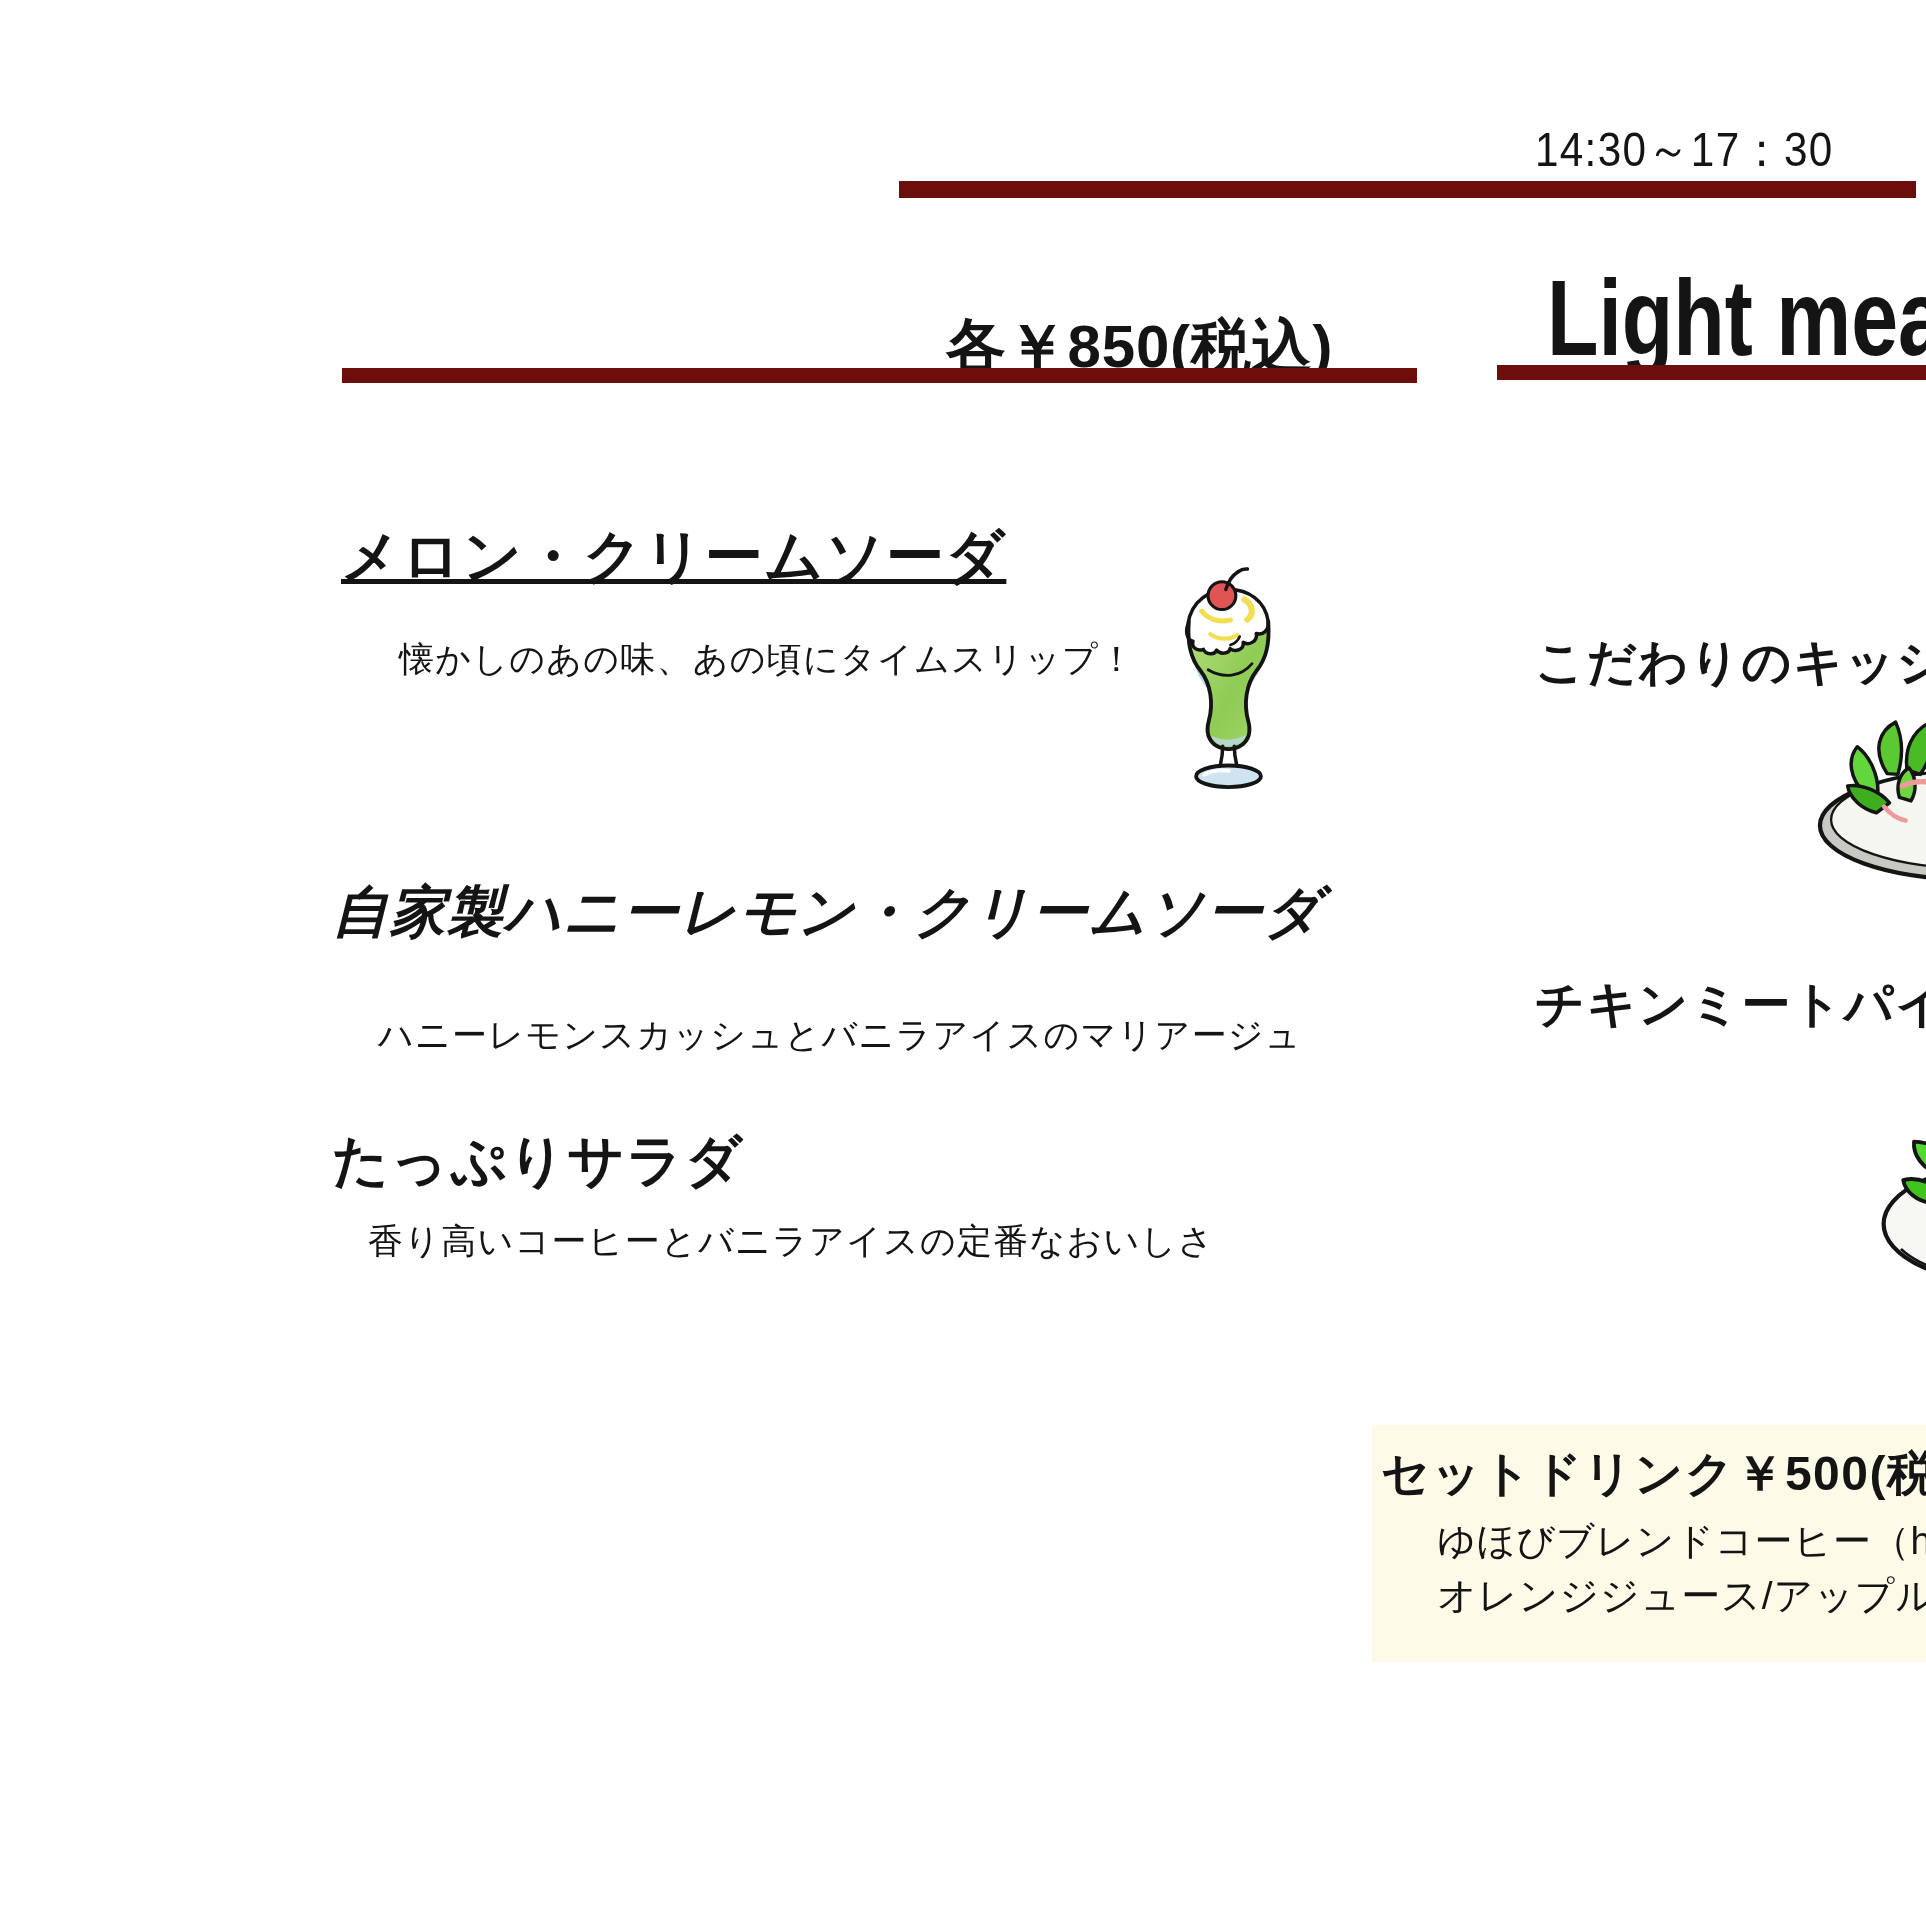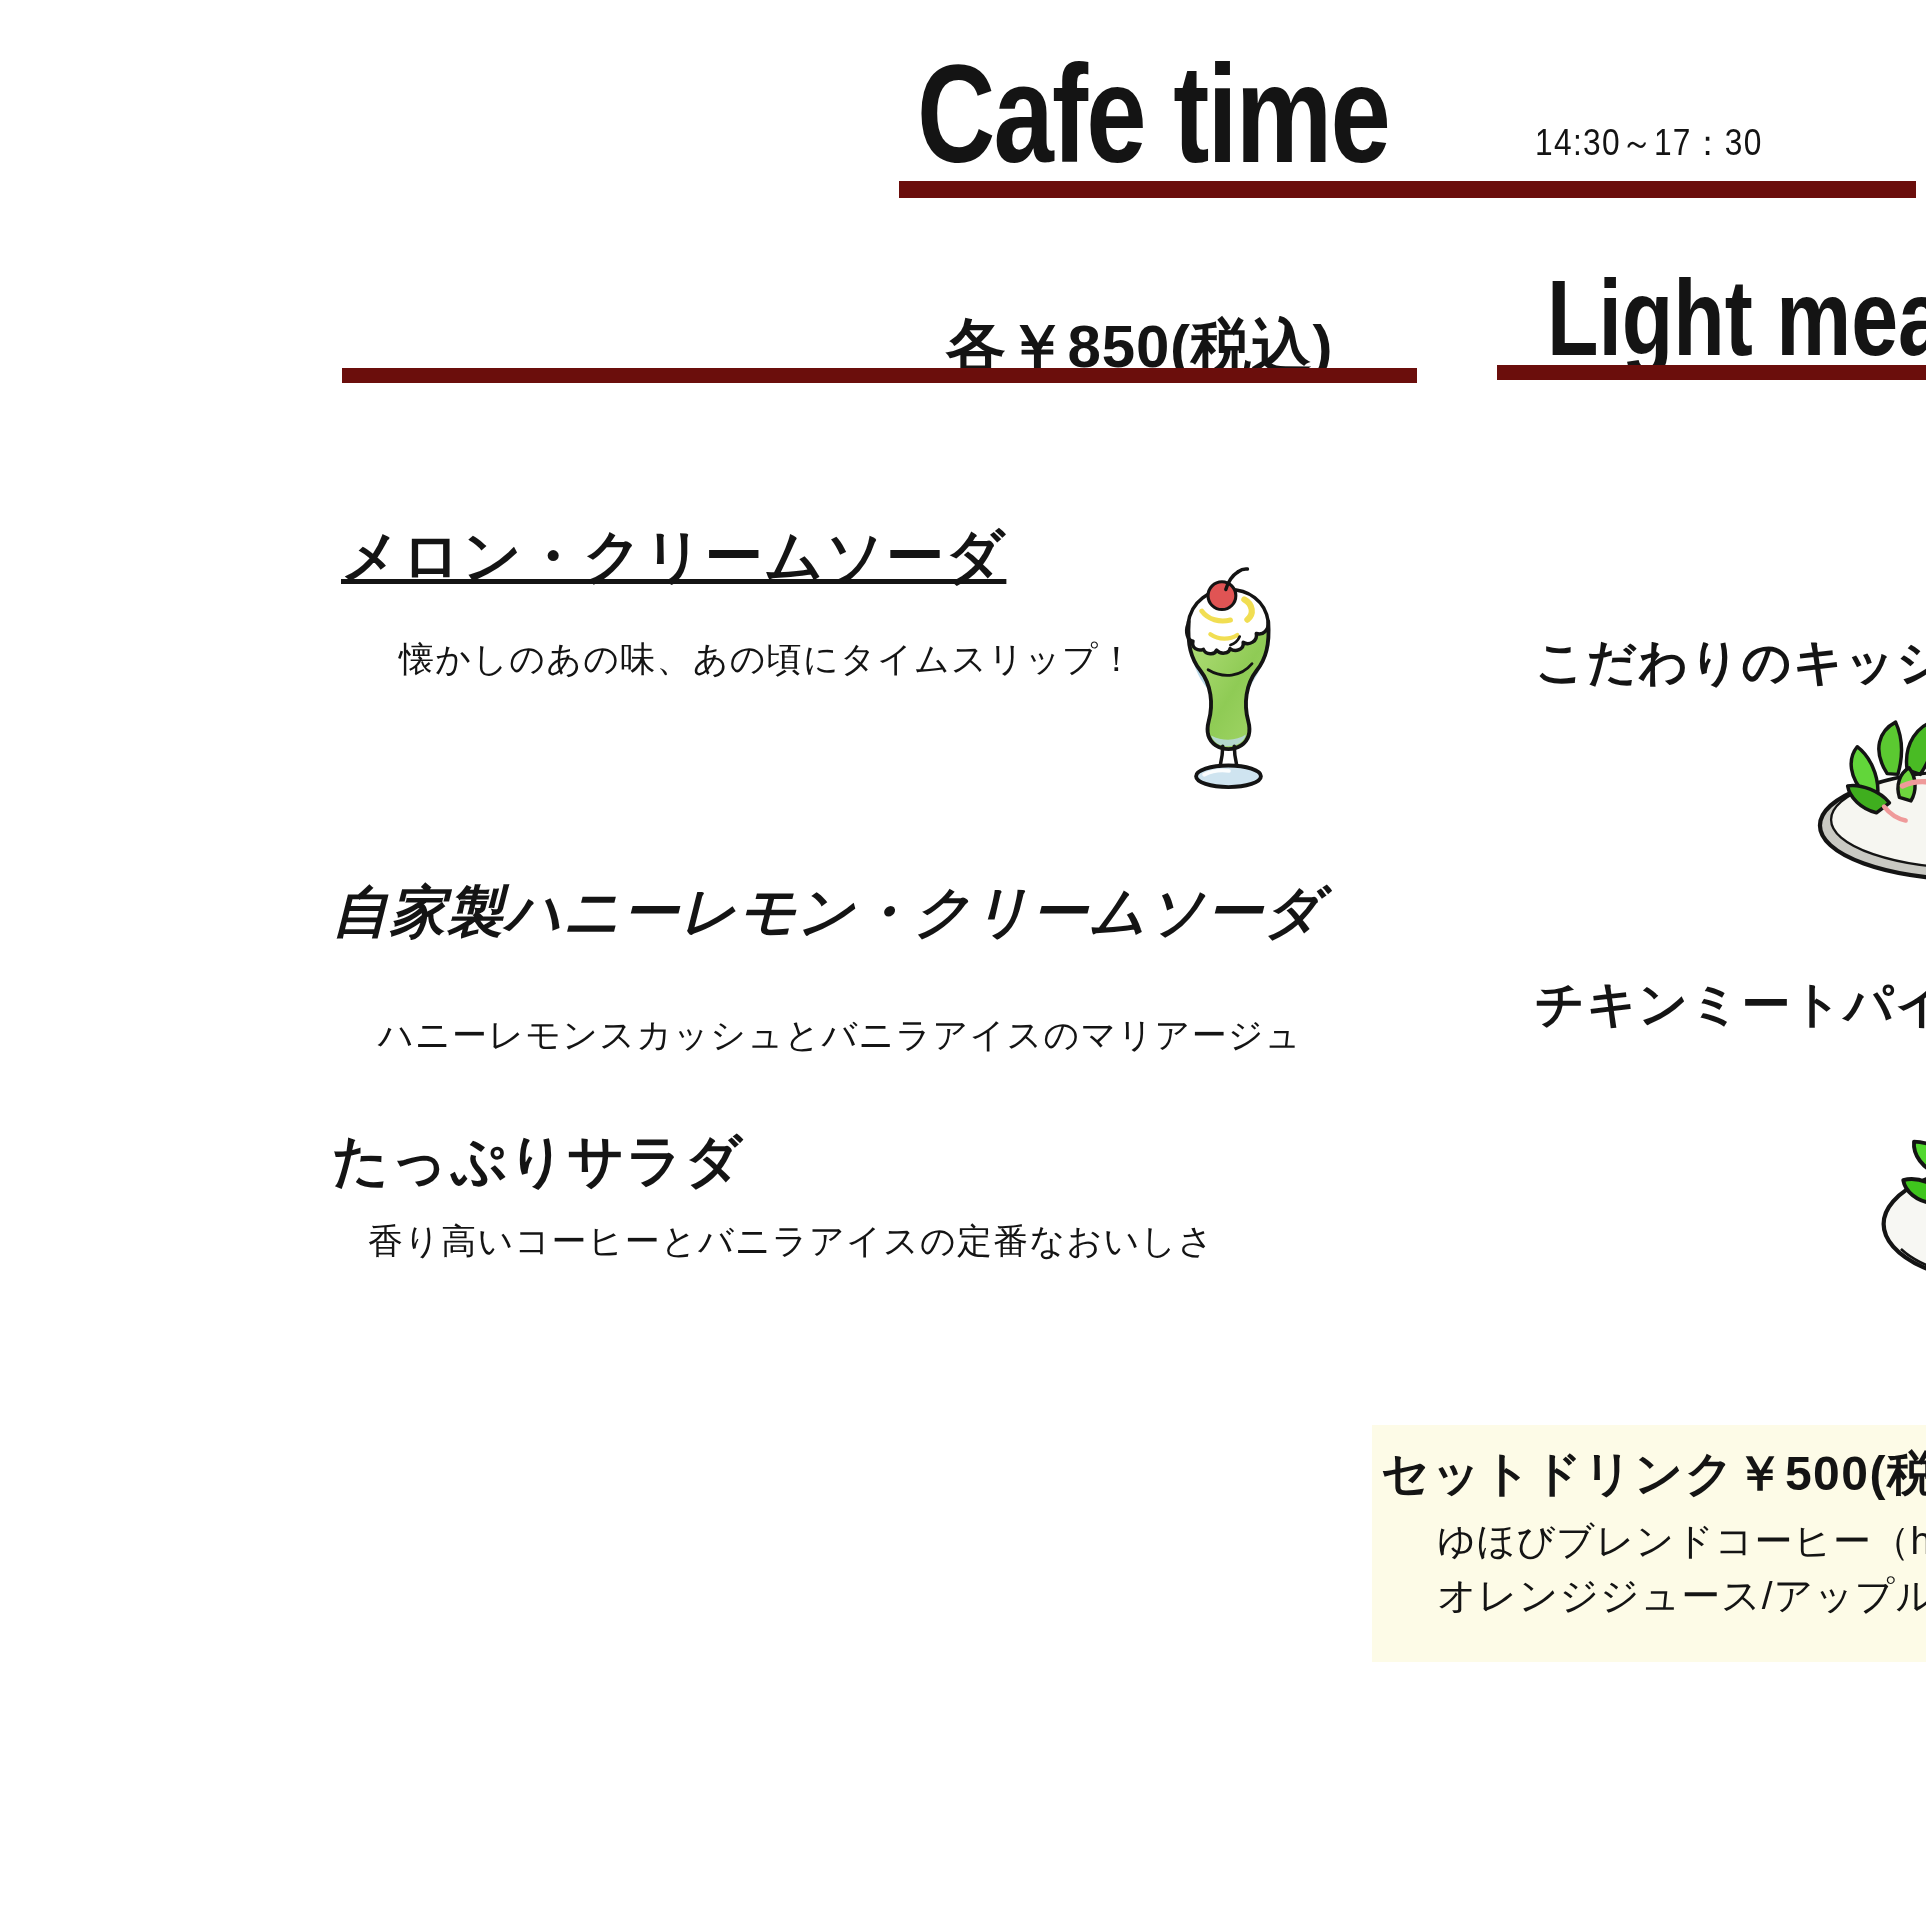--- a/index.html
+++ b/index.html
@@ -6,21 +6,21 @@
   body{
     width:2703px;height:1911px;background:#ffffff;overflow:hidden;
     font-family:"Liberation Sans","DejaVu Sans",sans-serif;color:#141414;
   }
   .page{position:relative;width:2703px;height:1911px;background:#fff;}
   .abs{position:absolute;line-height:1.08;white-space:nowrap;}
   .squeeze{display:inline-block;transform:scaleX(0.78);transform-origin:0 60%;}
   .squeeze-lite{display:inline-block;transform:scaleX(0.88);transform-origin:0 60%;}
 
   .title-en{left:917px;top:39px;font-size:139px;font-weight:700;letter-spacing:-2.3px;}
-  .title-hours{left:1535px;top:124px;font-size:36px;font-weight:400;letter-spacing:1.5px;}
+  .title-hours{left:1535px;top:124px;font-size:48px;font-weight:400;letter-spacing:1.5px;}
   .rule{position:absolute;background:var(--accent,#6b0e0c);}
   .title-rule{left:899px;top:181px;width:1017px;height:17px;}
 
   .dd-heading{left:366px;top:265px;font-size:108px;font-weight:700;}
   .dd-price-note{left:946px;top:307px;font-size:60px;font-weight:700;letter-spacing:0.8px;margin-top:8px;}
   .dd-rule{left:342px;top:368px;width:1075px;height:15.4px;}
 
   .lm-heading{left:1547px;top:260px;font-size:108px;font-weight:700;}
   .lm-rule{left:1497px;top:365px;width:1075px;height:15.4px;}
 
@@ -44,23 +44,20 @@
   .setbox{position:absolute;left:1372px;top:1425px;width:1294px;height:237px;background:var(--box_bg,#fdfbe7);}
   .set-heading{left:1381px;top:1448px;font-size:48px;font-weight:700;letter-spacing:1.5px;}
   .set-line1{left:1437px;top:1521px;font-size:38px;letter-spacing:0.8px;}
   .set-line2{left:1437px;top:1575px;font-size:39px;letter-spacing:0.8px;}
 </style>
 </head>
 <body>
 
 <div class="page">
 
-  <div class="abs title-en">
-    <span class="squeeze">Cafe time</span>
-  </div>
   <div class="abs title-hours">
     <span class="squeeze-lite">14:30～17：30</span>
   </div>
   <div class="rule title-rule"></div>
 
   <div class="abs dd-price-note">各￥850(税込)</div>
   <div class="rule dd-rule"></div>
 
   <div class="abs lm-heading">
     <span class="squeeze">Light meal</span>

